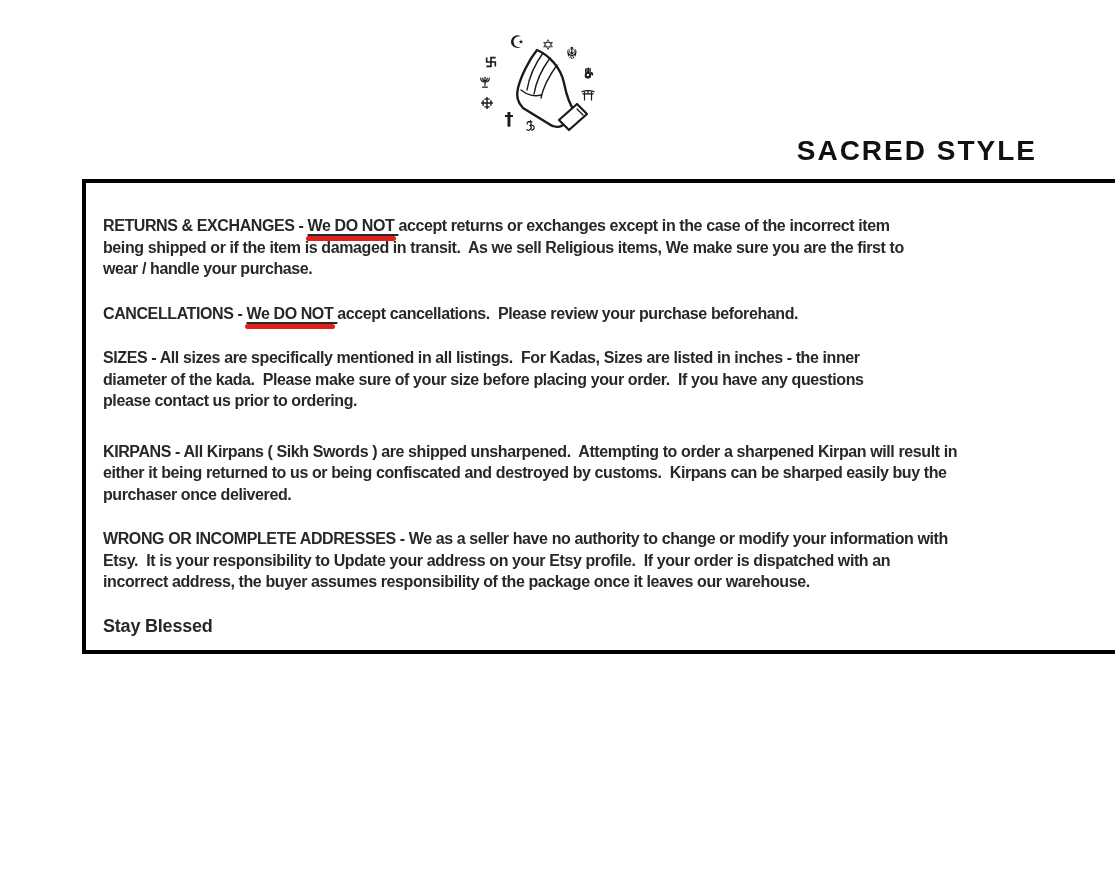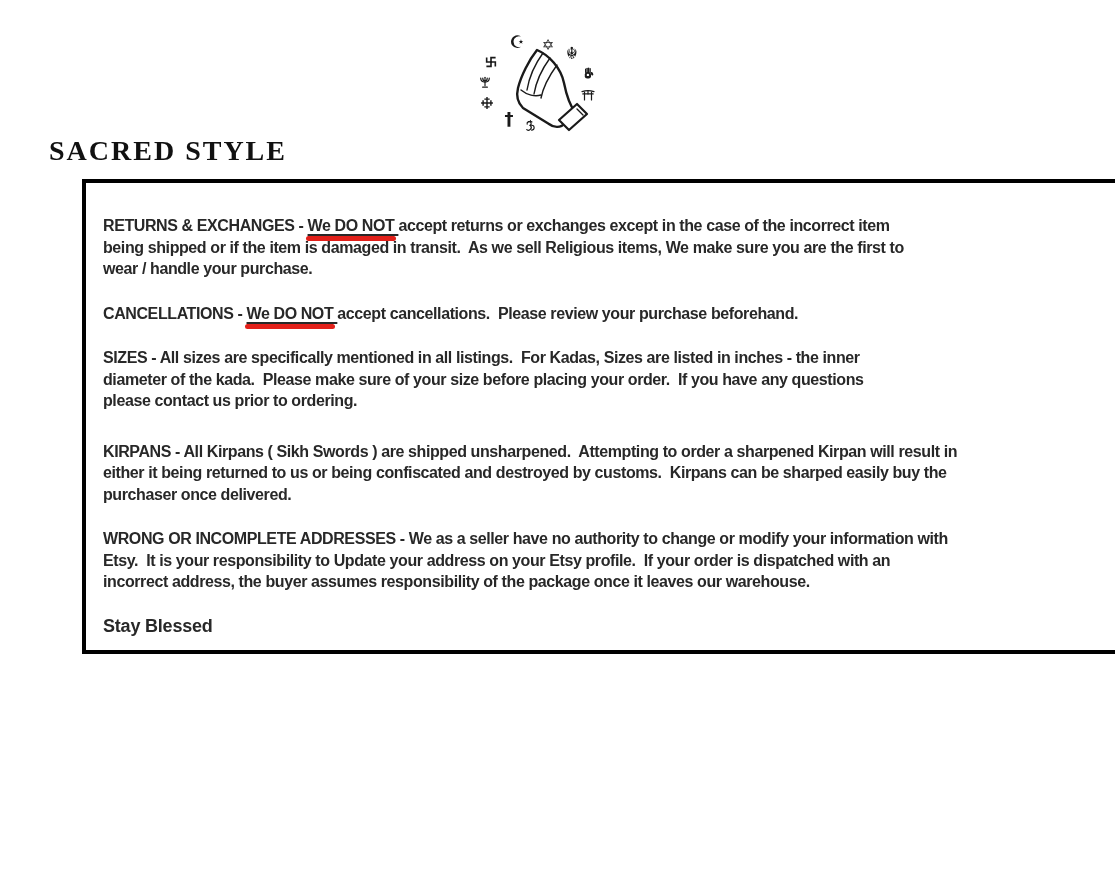--- a/index.html
+++ b/index.html
@@ -27,22 +27,22 @@
   .s-jain     { left: 161px; top: 46px; }
   .s-torii    { left: 161px; top: 67px; }
   .s-swastika { left: 64px;  top: 34px; }
   .s-menorah  { left: 58px;  top: 54px; }
   .s-crosslet { left: 60px;  top: 75px; }
   .s-cross    { left: 82px;  top: 91px; font-size: 18px; font-weight: bold; }
   .s-om       { left: 104px; top: 98px; }
   .hands { position: absolute; left: 70px; top: 18px; }
 
   .wordmark {
-    text-align: left; margin-top: -4px;
-    font-family: Liberation Serif, serif;
+    text-align: right; margin-top: -4px;
+    font-family: Liberation Sans, sans-serif;
     font-weight: bold; font-size: 28px; letter-spacing: 2px;
     color: #111; line-height: 30px;
   }
 
   
   .policy-box {
     box-sizing: border-box; width: 1064px;
     border: 4px solid var(--border, #000);
     margin-top: 13px;
     padding: 32px 16px 13px 17px;

